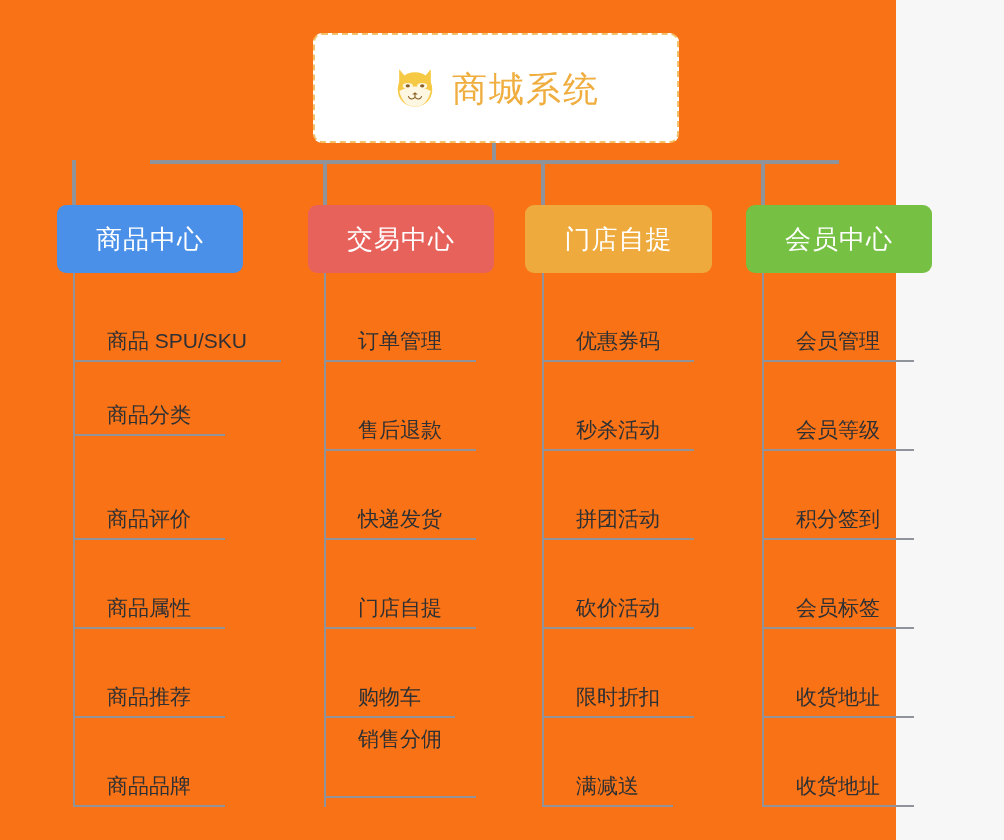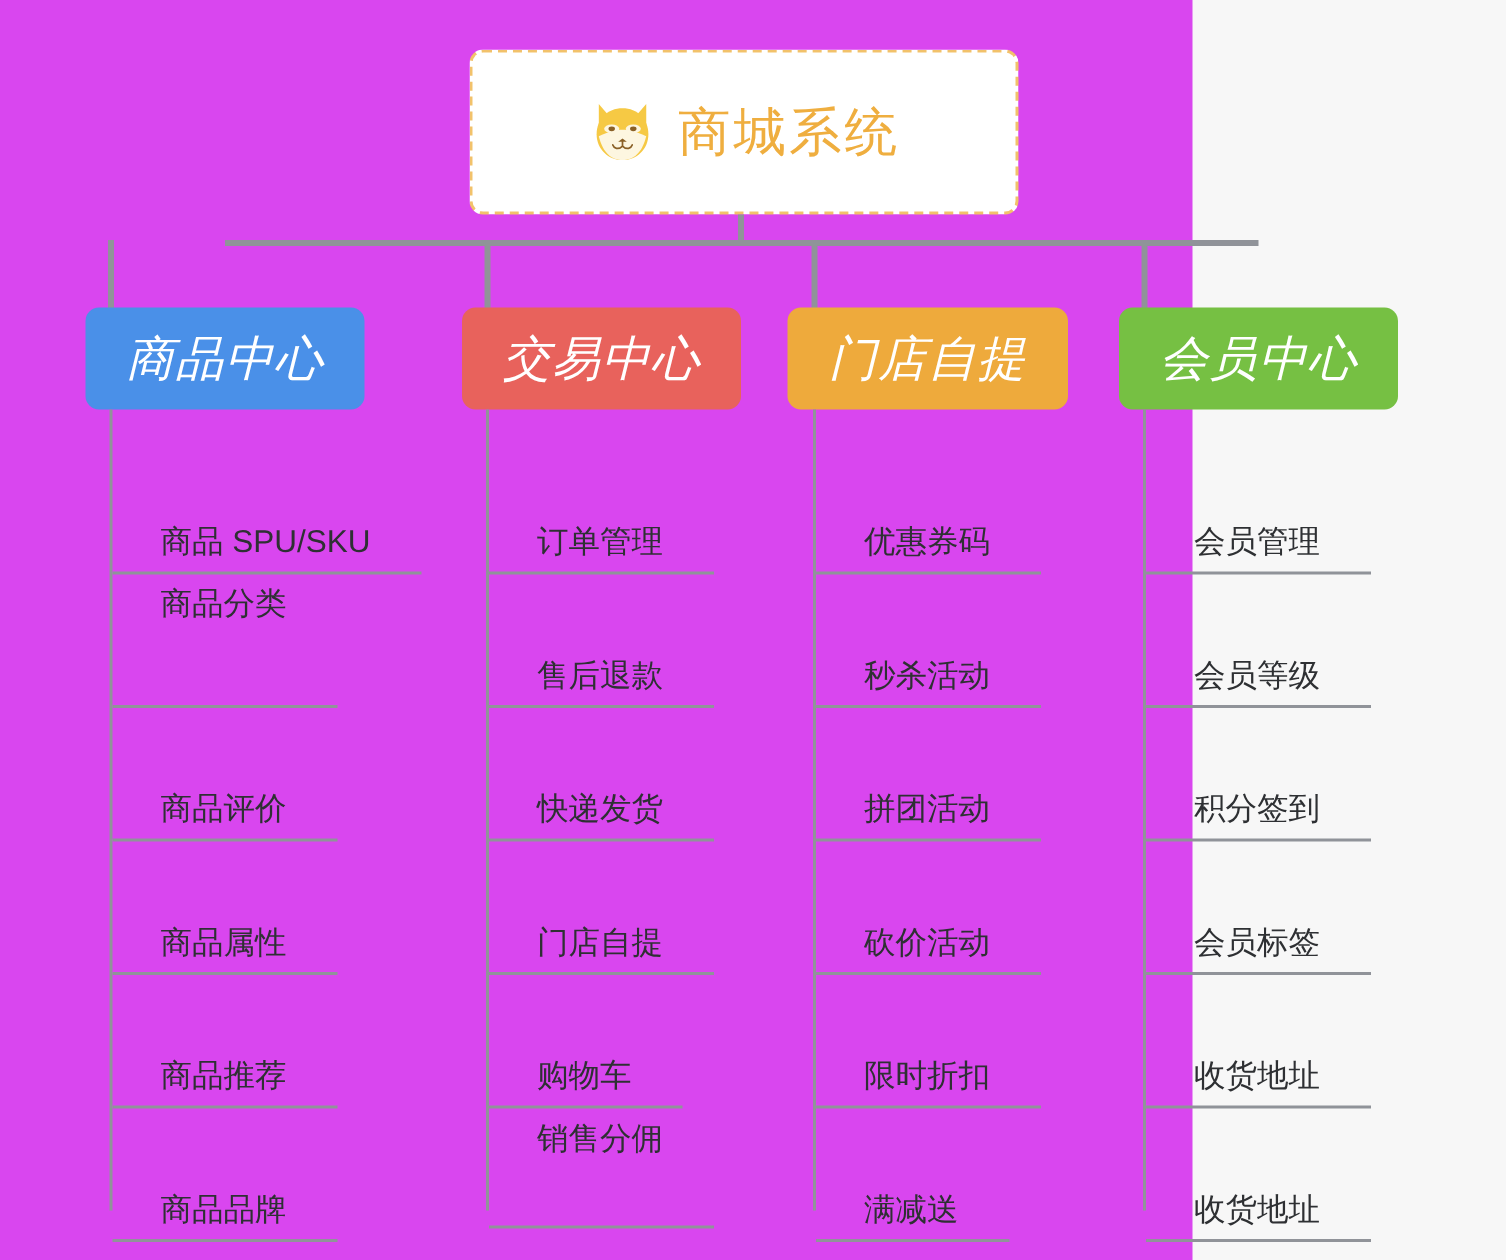--- a/index.html
+++ b/index.html
@@ -8,23 +8,23 @@
   html, body {
     width: 1004px;
     height: 840px;
     background: #f7f7f7;
     font-family: "Liberation Sans", "DejaVu Sans", sans-serif;
     overflow: hidden;
   }
 
   #mindmap {
     position: relative;
-    width: 795px;
+    width: 896px;
     height: 840px;
-    background: #d946ef;
+    background: #f97316;
   }
 
   
   .root-card {
     position: absolute;
     left: 313px;
     top: 33px;
     width: 366px;
     height: 110px;
     background: #ffffff;
@@ -73,26 +73,25 @@
   .cat-box {
     position: absolute;
     top: 205px;
     height: 68px;
     border-radius: 9px;
     display: flex;
     align-items: center;
     justify-content: center;
   }
   .cat-label {
-    font-size: 32px;
+    font-size: 26px;
     color: #ffffff;
     letter-spacing: 1px;
     white-space: nowrap;
     line-height: 1;
-    font-style: italic;
   }
 
   
   .branch {
     position: absolute;
     top: 273px;
   }
   .spine {
     position: absolute;
     left: 0;
@@ -100,21 +99,20 @@
     width: 2px;
     background: #909399;
   }
   .leaf {
     position: absolute;
     left: 2px;
     height: 89px;
     display: flex;
     flex-direction: column;
     justify-content: flex-end;
-    margin-top: 21px;
   }
   .leaf-label {
     font-size: 21px;
     color: #2e3033;
     line-height: 1;
     white-space: nowrap;
     padding: 0 10px 9px 32px;
     align-self: flex-start;
   }
   .leaf-underline {
@@ -153,21 +151,21 @@
       <div class="conn-drop" style="left: 72px;"></div>
       <div class="cat-box" style="left: 57px; width: 186px; background: rgb(74, 144, 232);">
         <span class="cat-label">商品中心</span>
       </div>
       <div class="branch" style="left: 73px; top: 273px; width: 300px; height: 534px;">
         <div class="spine" style="height: 534px;"></div>
         <div class="leaf" style="top: 0px;">
           <span class="leaf-label">商品 SPU/SKU</span>
           <div class="leaf-underline" style="width: 206px;"></div>
         </div>
-        <div class="leaf" style="top: 89px; gap: 48px;">
+        <div class="leaf" style="top: 74px;">
           <span class="leaf-label">商品分类</span>
           <div class="leaf-underline" style="width: 150px;"></div>
         </div>
         <div class="leaf" style="top: 178px;">
           <span class="leaf-label">商品评价</span>
           <div class="leaf-underline" style="width: 150px;"></div>
         </div>
         <div class="leaf" style="top: 267px;">
           <span class="leaf-label">商品属性</span>
           <div class="leaf-underline" style="width: 150px;"></div>

